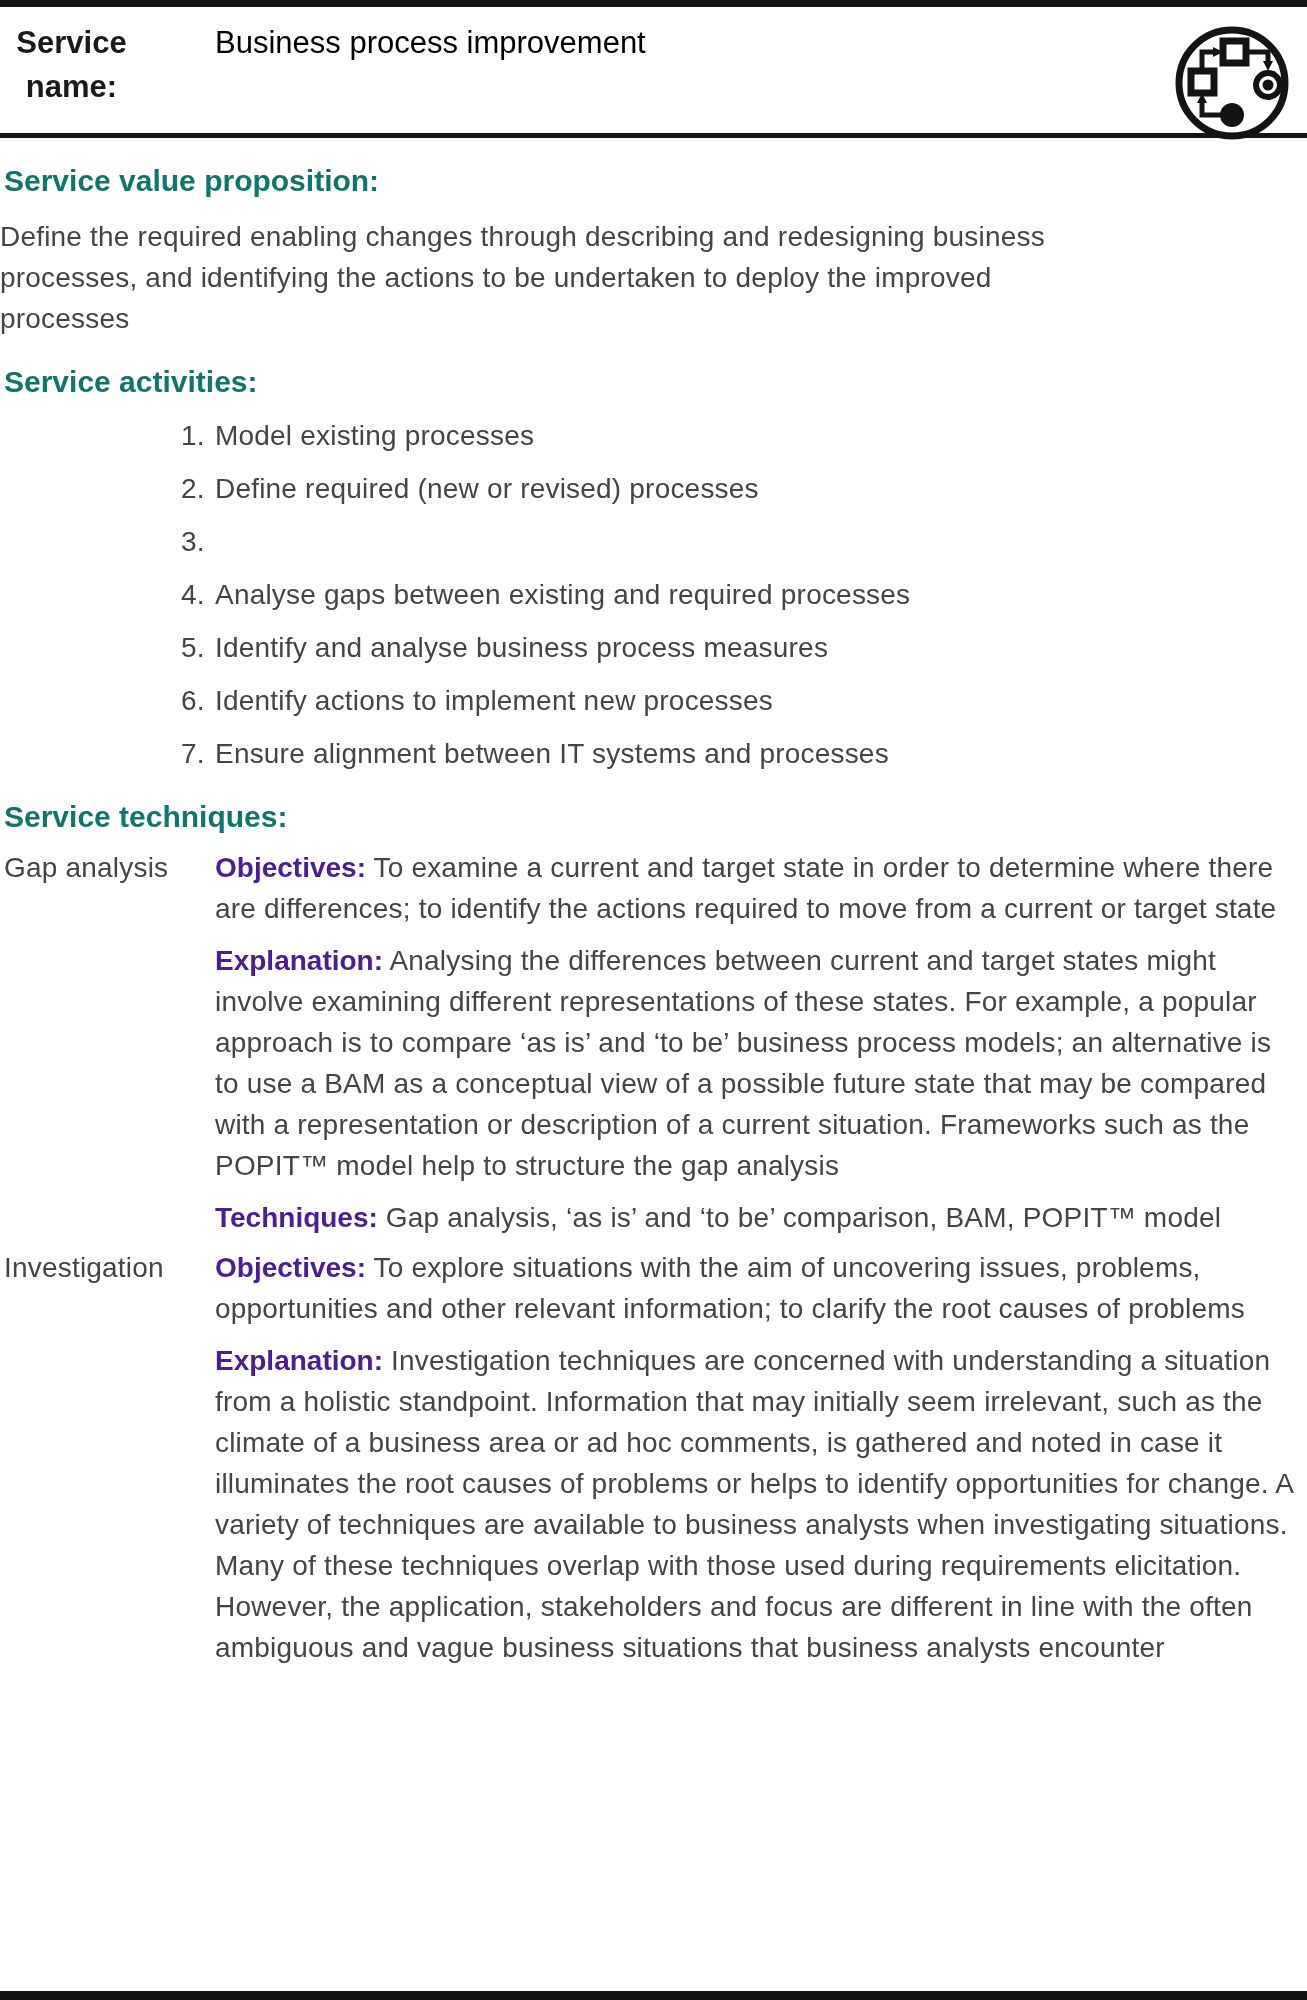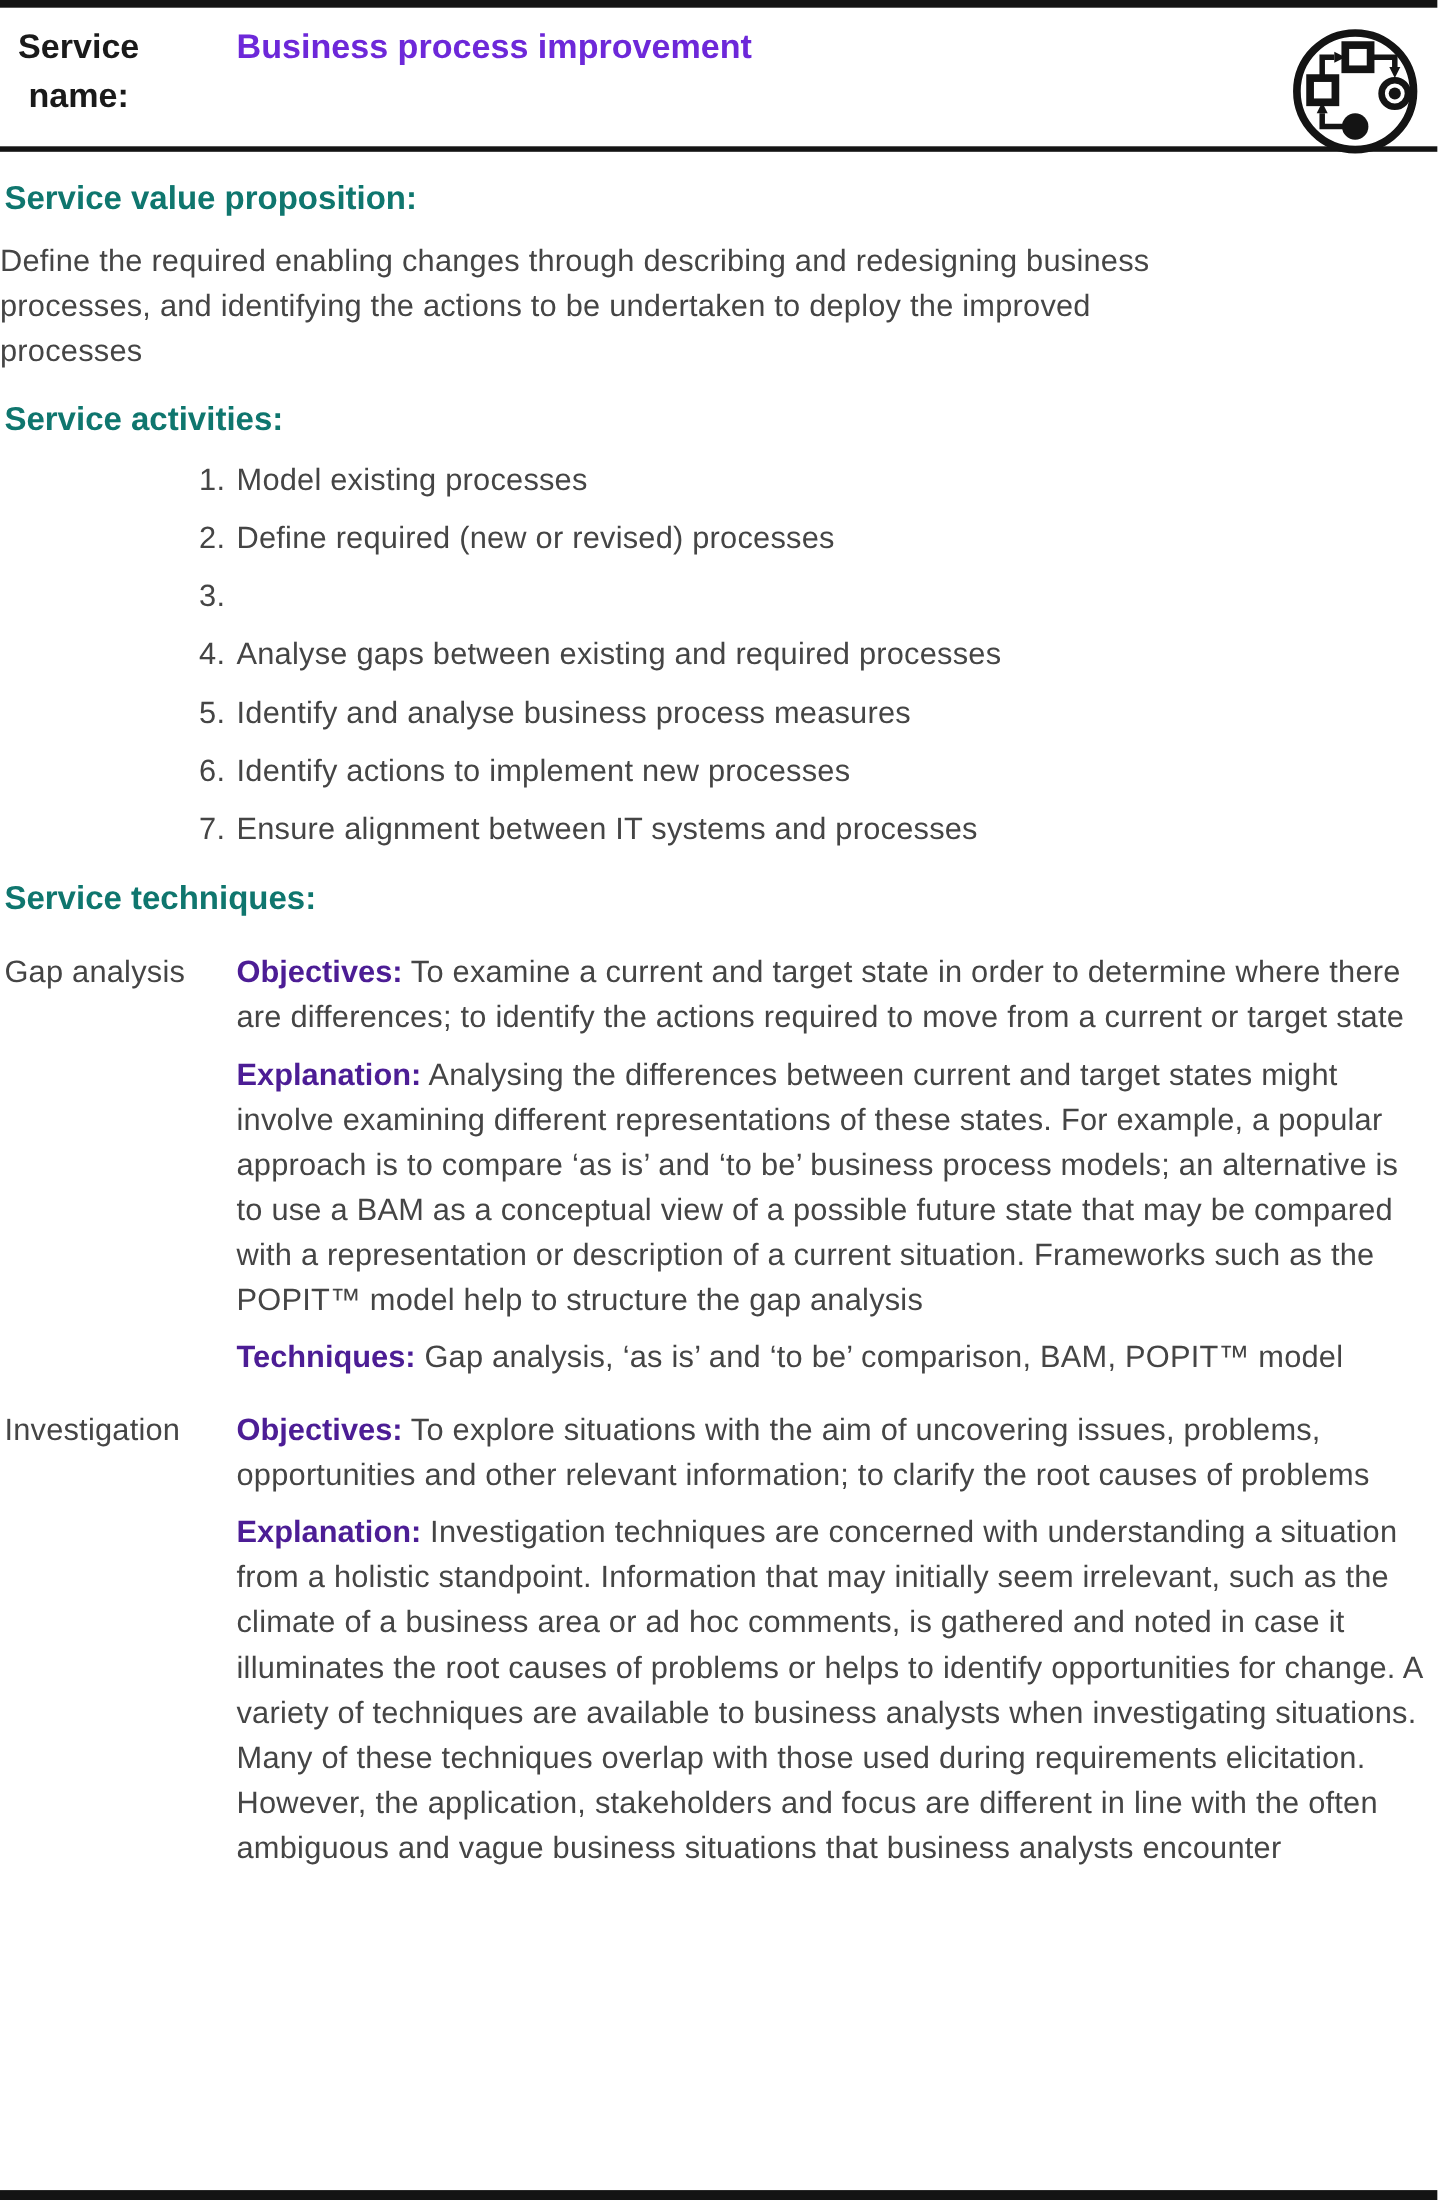--- a/index.html
+++ b/index.html
@@ -35,25 +35,25 @@
     font-weight: bold;
     font-size: 31px;
     line-height: 44px;
     letter-spacing: 0;
     color: #1a1a1a;
     text-align: center;
   }
   .hdr-label span { display: block; width: 135px; }
   .hdr-title {
     flex: 1 1 auto;
-    font-weight: bold;
+    font-weight: normal;
     font-size: 31px;
     line-height: 44px;
     letter-spacing: 0;
-    color: #6d28d9;
+    color: #000000;
     padding-top: 0;
   }
   .hdr-icon { flex: 0 0 auto; margin-left: auto; margin-top: 2px; margin-right: 2px; }
 
   
   .sec-heading {
     font-weight: bold;
     font-size: 30px;
     line-height: 42px;
     letter-spacing: 0;
@@ -67,21 +67,21 @@
 
   
   .act-list { margin: 6px 0 0 181px; padding: 0; list-style: none; }
   .act-item { display: flex; margin-top: 12px; max-width: 1115px; }
   .act-num { flex: 0 0 34px; }
 
   
   .tech-row {
     display: grid;
     grid-template-columns: 215px 1fr;
-    margin-top: 25px;
+    margin-top: 9px;
   }
   .tech-label { padding-left: 4px; }
   .tech-body p { max-width: 1080px; margin: 0; }
   .tech-body p + p { margin-top: 11px; }
   .lead { font-weight: bold; letter-spacing: 0; color: #4c1d95; }
 </style>
 </head>
 <body>
 
 <div class="page">

